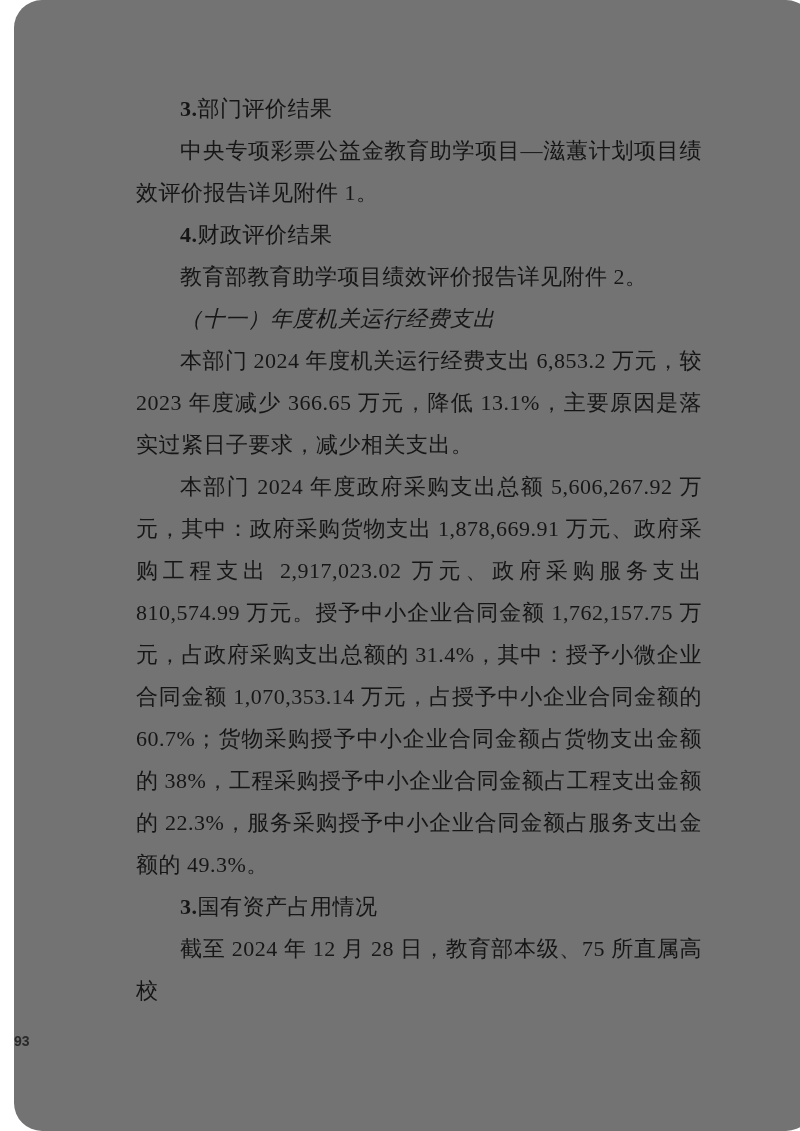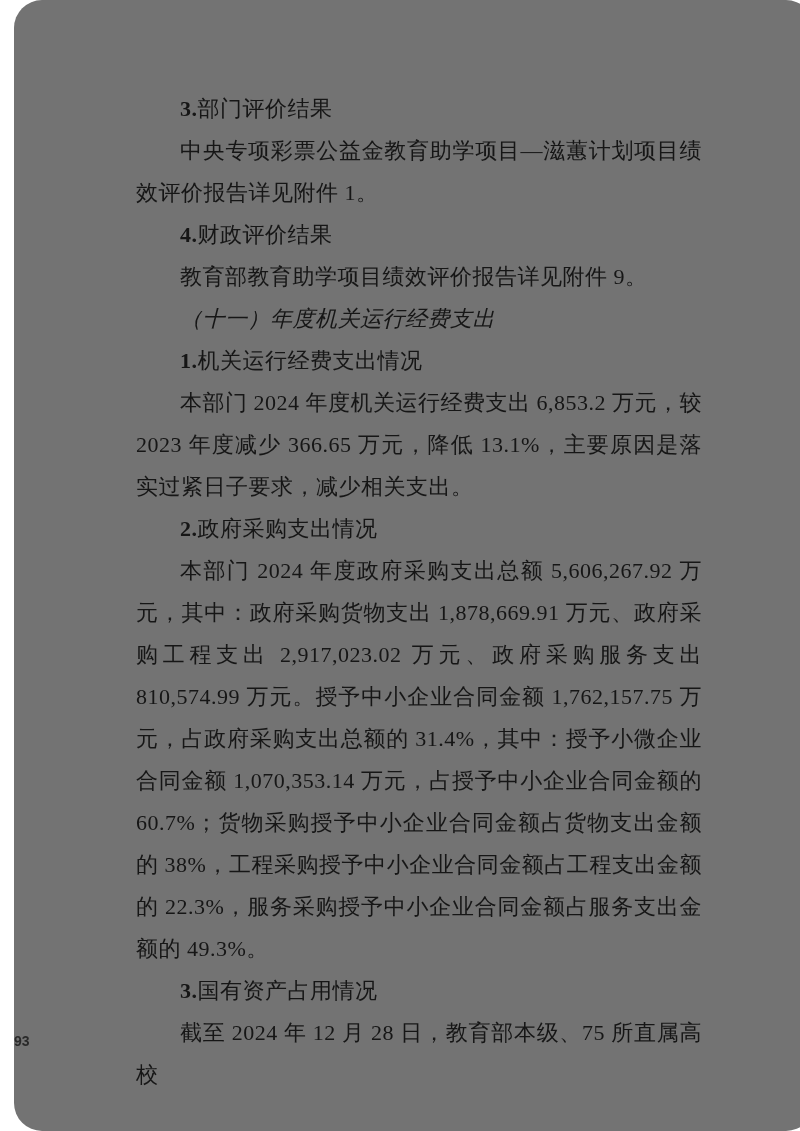--- a/index.html
+++ b/index.html
@@ -60,25 +60,23 @@
   }
 </style>
 </head>
 <body>
 
 <main class="page">
   <section class="doc-body" id="doc-body">
       <p class="para numbered-heading"><b>3.</b><span>部门评价结果</span></p>
       <p class="para body">中央专项彩票公益金教育助学项目—滋蕙计划项目绩效评价报告详见附件 1。</p>
       <p class="para numbered-heading"><b>4.</b><span>财政评价结果</span></p>
-      <p class="para body">教育部教育助学项目绩效评价报告详见附件 9。</p>
+      <p class="para body">教育部教育助学项目绩效评价报告详见附件 2。</p>
       <p class="para kaiti-heading">（十一）年度机关运行经费支出</p>
-      <p class="para numbered-heading"><b>1.</b><span>机关运行经费支出情况</span></p>
       <p class="para body">本部门 2024 年度机关运行经费支出 6,853.2 万元，较 2023 年度减少 366.65 万元，降低 13.1%，主要原因是落实过紧日子要求，减少相关支出。</p>
-      <p class="para numbered-heading"><b>2.</b><span>政府采购支出情况</span></p>
       <p class="para body">本部门 2024 年度政府采购支出总额 5,606,267.92 万元，其中：政府采购货物支出 1,878,669.91 万元、政府采购工程支出 2,917,023.02 万元、政府采购服务支出 810,574.99 万元。授予中小企业合同金额 1,762,157.75 万元，占政府采购支出总额的 31.4%，其中：授予小微企业合同金额 1,070,353.14 万元，占授予中小企业合同金额的 60.7%；货物采购授予中小企业合同金额占货物支出金额的 38%，工程采购授予中小企业合同金额占工程支出金额的 22.3%，服务采购授予中小企业合同金额占服务支出金额的 49.3%。</p>
       <p class="para numbered-heading"><b>3.</b><span>国有资产占用情况</span></p>
       <p class="para body">截至 2024 年 12 月 28 日，教育部本级、75 所直属高校</p>
     </section>
   <footer class="page-footer">
     <span class="page-number">93</span>
   </footer>
 </main>
 
 </body></html>

